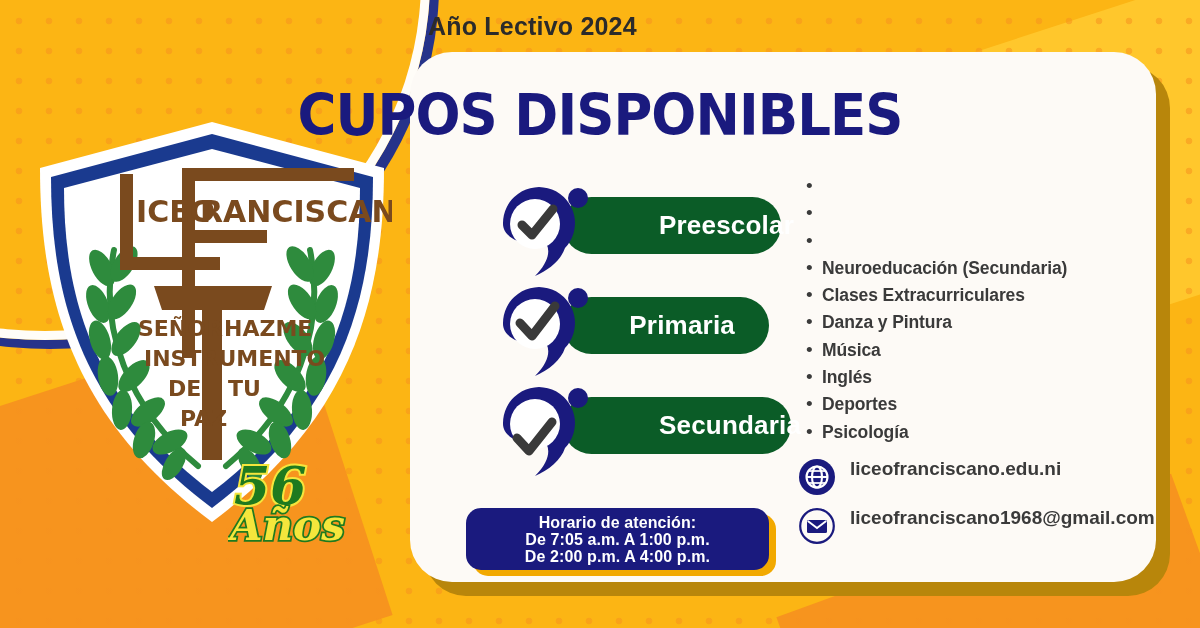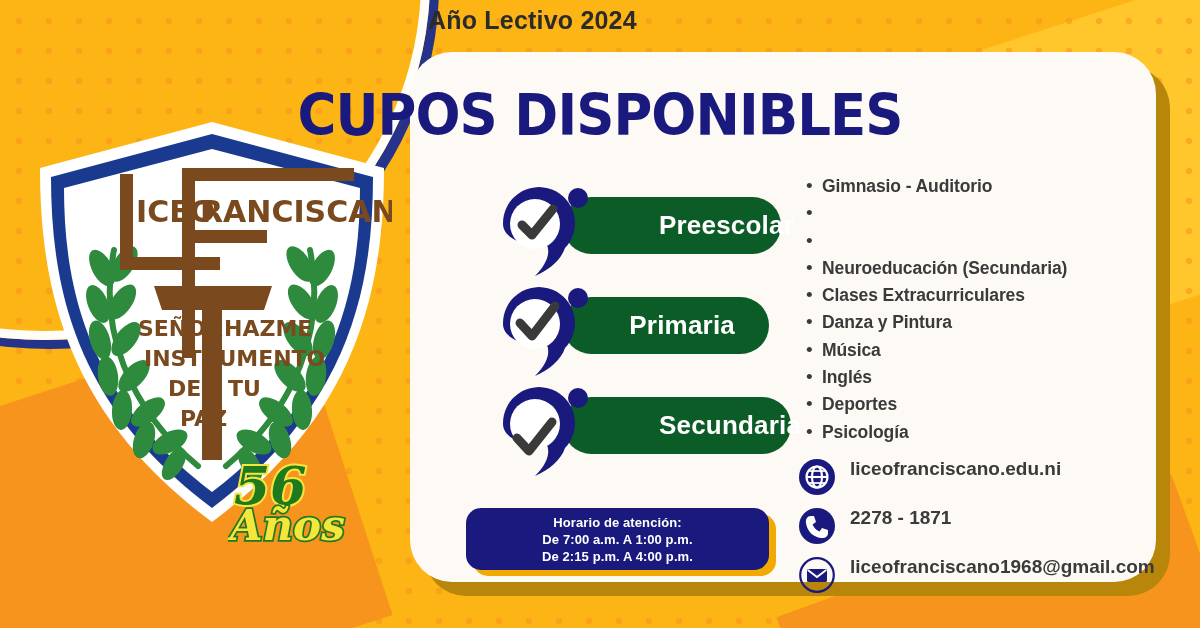--- a/index.html
+++ b/index.html
@@ -45,21 +45,21 @@
     position:absolute; left:-340px; top:-380px;
     width:770px; height:720px;
     border-radius:50%;
     border-bottom:9px solid #FFFDF8;
     border-right:9px solid #FFFDF8;
     box-shadow:5px 5px 0 4px #26338A;
   }
 
   
   .anio {
-    position:absolute; left:428px; top:6px;
+    position:absolute; left:428px; top:12px;
     font-size:25px; font-weight:bold; color:#2B2B2B;
     letter-spacing:.2px; z-index:6;
   }
 
   
   .card-shadow {
     position:absolute; left:424px; top:66px;
     width:746px; height:530px;
     background:#B8860B;
     border-radius:42px;
@@ -113,21 +113,21 @@
   }
   .horario {
     position:absolute; left:466px; top:508px;
     width:303px; height:62px;
     background:#1A1A7E; border-radius:15px;
     display:flex; flex-direction:column;
     align-items:center; justify-content:center;
     z-index:6;
   }
   .horario div {
-    color:#FFFFFF; font-size:13px; font-weight:bold;
+    color:#FFFFFF; font-size:16px; font-weight:bold;
     line-height:17px; letter-spacing:.1px;
   }
 
   
   .features {
     position:absolute; left:806px; top:176px;
     z-index:6;
   }
   .feat { display:flex; align-items:baseline; height:27.3px; }
   .feat .bullet {
@@ -210,28 +210,27 @@
       <circle cx="40" cy="38" r="25" fill="#FFFFFF"></circle>
       <path d="M22 52 L34 65 L57 36" stroke="#3A3A3A" stroke-width="9" fill="none" stroke-linecap="round" stroke-linejoin="round"></path>
     </svg>
   </div>
 
 </div>
 
 <div class="horario-shadow"></div>
 <div class="horario">
   <div>Horario de atención:</div>
-  <div>De 7:00 a.m. A 1:00 p.m.</div>
-  <div>De 2:15 p.m. A 4:00 p.m.</div>
+  <div>De 7:05 a.m. A 1:00 p.m.</div>
+  <div>De 2:00 p.m. A 4:00 p.m.</div>
 </div>
 
 <div class="features">
   <div class="feat">
       <span class="bullet">•</span>
-      <span class="ftxt">Gimnasio - Auditorio</span>
     </div>
   <div class="feat">
       <span class="bullet">•</span>
     </div>
   <div class="feat">
       <span class="bullet">•</span>
     </div>
   <div class="feat">
       <span class="bullet">•</span>
       <span class="ftxt">Neuroeducación (Secundaria)</span>
@@ -269,27 +268,20 @@
       <circle cx="19" cy="19" r="18" fill="#1A1A7E"></circle>
       <circle cx="19" cy="19" r="10.5" fill="none" stroke="#FFFFFF" stroke-width="2.1"></circle>
       <ellipse cx="19" cy="19" rx="5" ry="10.5" fill="none" stroke="#FFFFFF" stroke-width="2.1"></ellipse>
       <line x1="8.5" y1="19" x2="29.5" y2="19" stroke="#FFFFFF" stroke-width="2.1"></line>
       <line x1="10.5" y1="13" x2="27.5" y2="13" stroke="#FFFFFF" stroke-width="1.7"></line>
       <line x1="10.5" y1="25" x2="27.5" y2="25" stroke="#FFFFFF" stroke-width="1.7"></line>
     </svg>
     <span class="ctxt">liceofranciscano.edu.ni</span>
   </div>
 
-  <div class="crow">
-    <svg class="cicon" viewBox="0 0 38 38">
-      <circle cx="19" cy="19" r="18" fill="#1A1A7E"></circle>
-      <path d="M13 9 C9 9 7.5 12.5 8 16 C9 24 15 30 23 31 C26.5 31.5 30 30 30 26 L30 23 L24 21 L21.5 24.5 C18 22.8 16.2 21 14.5 17.5 L18 15 L16 9 Z" fill="#FFFFFF"></path>
-    </svg>
-    <span class="ctxt">2278 - 1871</span>
-  </div>
 
   <div class="crow">
     <svg class="cicon" viewBox="0 0 38 38">
       <circle cx="19" cy="19" r="16.8" fill="none" stroke="#1A1A7E" stroke-width="2.2"></circle>
       <rect x="9" y="13" width="20" height="13" rx="1.5" fill="#1A1A7E"></rect>
       <path d="M9.8 14 L19 21 L28.2 14" fill="none" stroke="#FFFFFF" stroke-width="1.9"></path>
     </svg>
     <span class="ctxt">liceofranciscano1968@gmail.com</span>
   </div>
 

